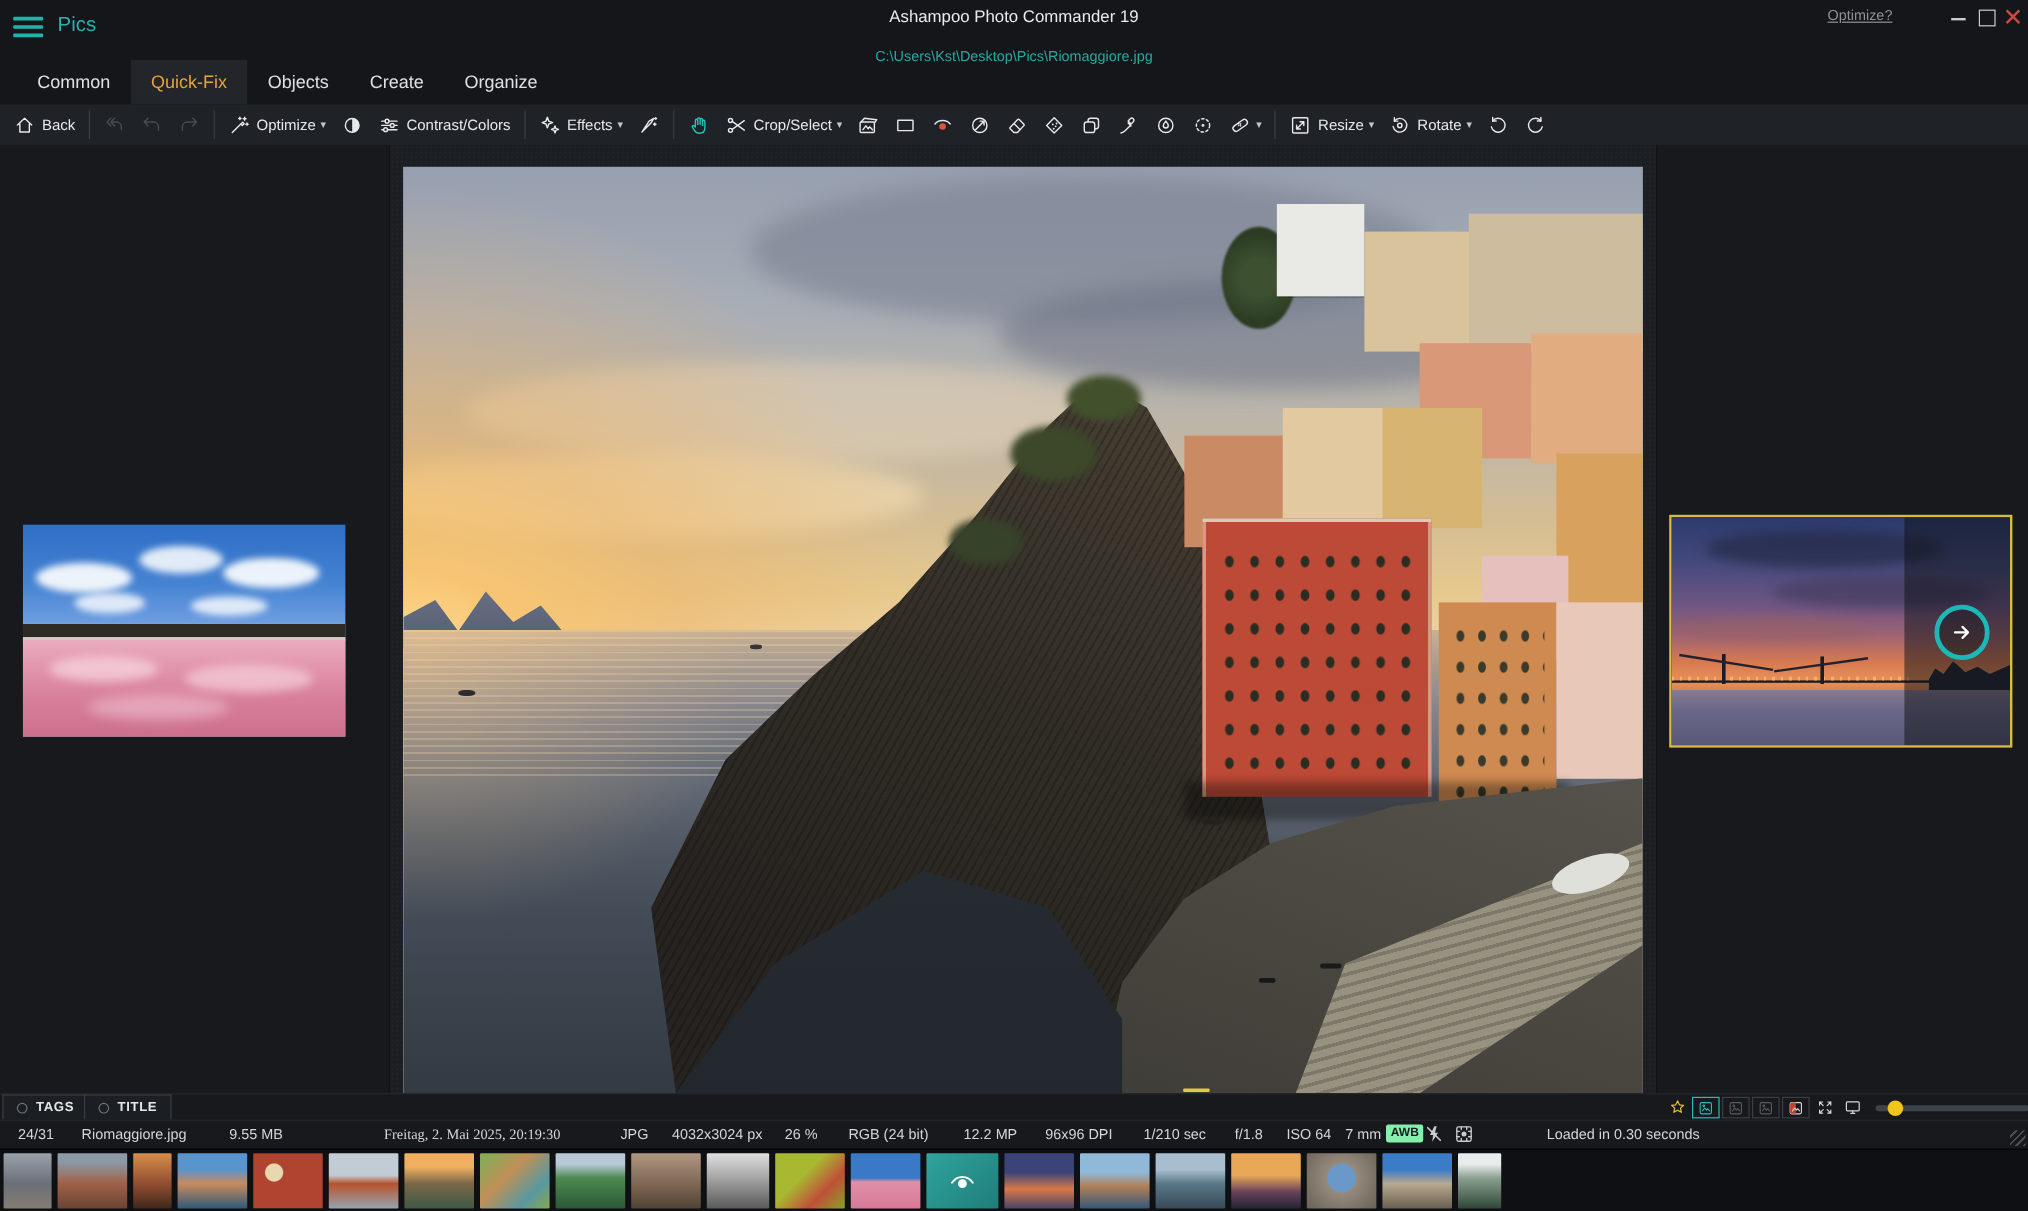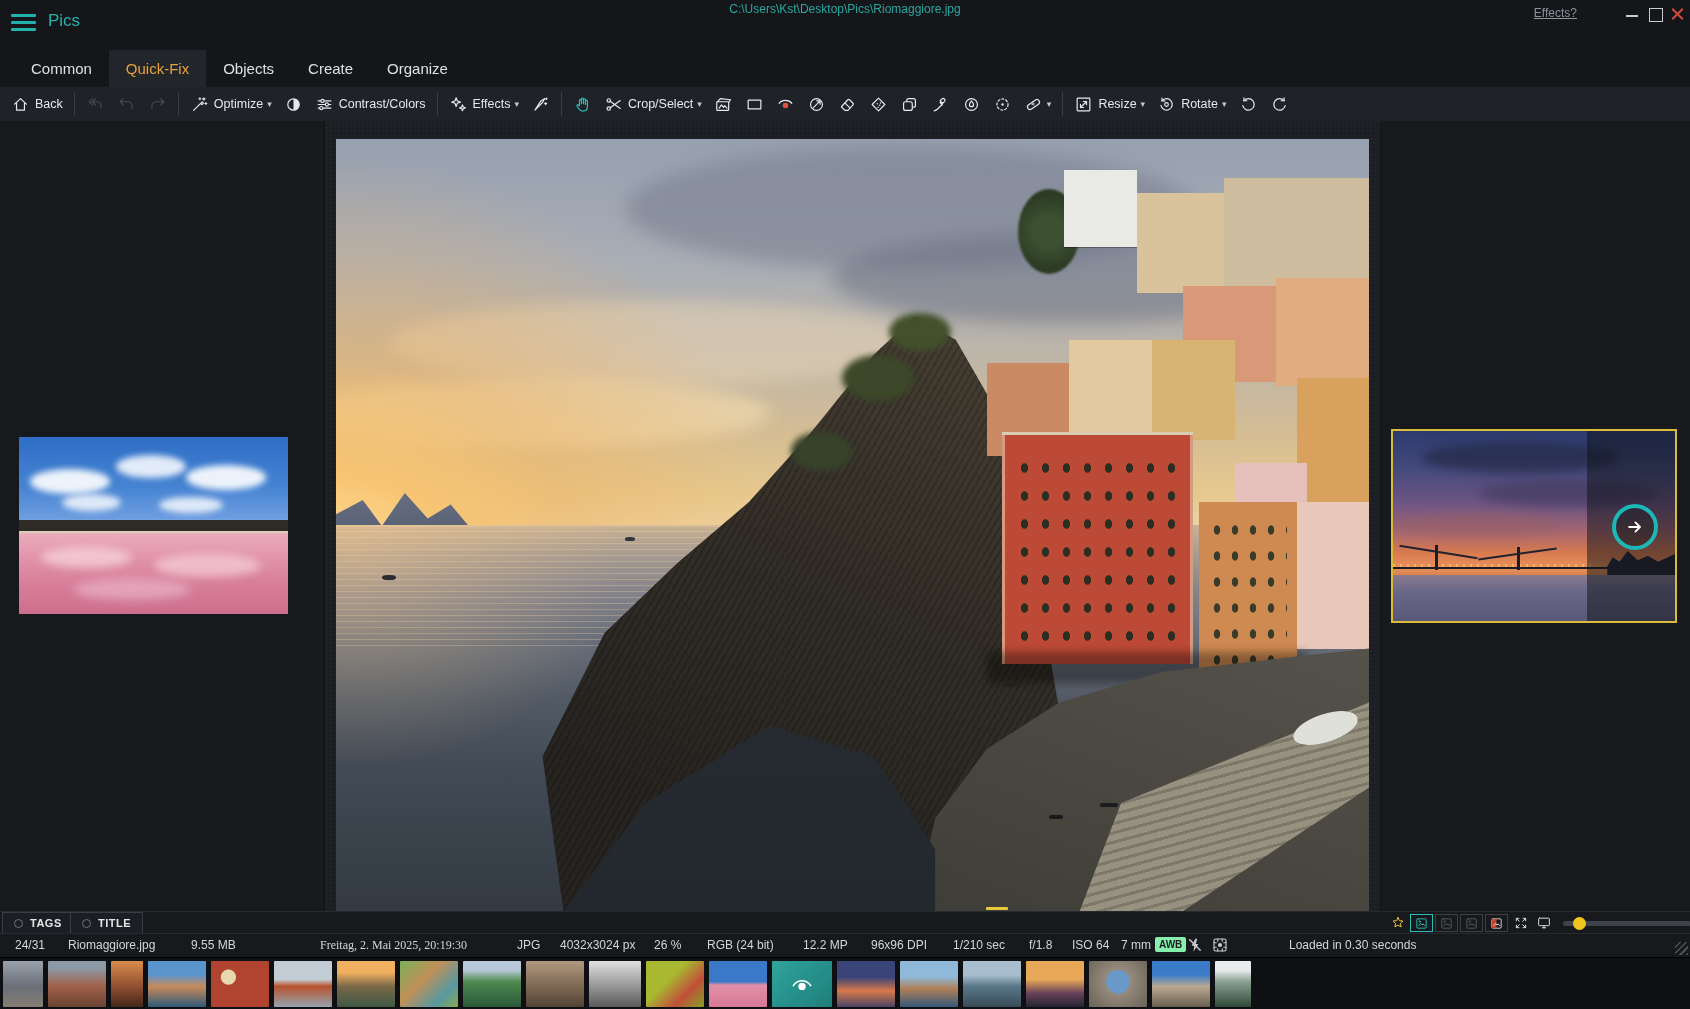--- a/index.html
+++ b/index.html
@@ -6,21 +6,21 @@
   html,body { width:1690px; height:1009px; overflow:hidden; background:#131518;
     font-family:"Liberation Sans", sans-serif; color:#e4e7ea; }
 
   
   .titlebar { position:relative; height:50px; background:#141619; }
   .hamburger { position:absolute; left:11px; top:14px; width:25px; cursor:pointer; }
   .hamburger span { display:block; height:2.5px; background:#21b2ac; margin-bottom:4.5px; border-radius:1px; }
   .menu-label { position:absolute; left:48px; top:11px; font-size:17px; color:#27b3ad; }
   .title-center { position:absolute; left:0; right:0; top:0; text-align:center; }
   .app-title { font-size:14px; color:#e8eaec; margin-top:5px; }
-  .file-path { font-size:12px; color:#2aa7a1; margin-top:2px; }
+  .file-path { font-size:12px; color:#2aa7a1; margin-top:19px; }
   .feedback { position:absolute; right:113px; top:6px; font-size:12px; color:#8d939b;
     text-decoration:underline; cursor:pointer; }
   .wbtn { position:absolute; top:6px; width:16px; height:16px; cursor:pointer; }
   .wbtn.min { right:50px; } .wbtn.min::after { content:""; position:absolute; left:2px; top:9px; width:12px; height:2px; background:#c9ccd1; }
   .wbtn.max { right:27px; } .wbtn.max::after { content:""; position:absolute; left:2px; top:2px; width:12px; height:12px; border:1.4px solid #c9ccd1; }
   .wbtn.close { right:5px; }
   .wbtn.close::before, .wbtn.close::after { content:""; position:absolute; left:1px; top:7px; width:15px; height:2px; background:#cf4a40; }
   .wbtn.close::before { transform:rotate(45deg); } .wbtn.close::after { transform:rotate(-45deg); }
 
   
@@ -87,23 +87,24 @@
 <body>
 
 <div class="titlebar">
   <div class="hamburger">
       <span></span>
       <span></span>
       <span></span>
     </div>
   <div class="menu-label">Pics</div>
   <div class="title-center">
+    <div class="app-title">Ashampoo Photo Commander 19</div>
     <div class="file-path">C:\Users\Kst\Desktop\Pics\Riomaggiore.jpg</div>
   </div>
-  <a class="feedback">Effects?</a>
+  <a class="feedback">Optimize?</a>
   <span class="wbtn min"></span>
   <span class="wbtn max"></span>
   <span class="wbtn close"></span>
 </div>
 
 <div class="tabbar" id="tabbar">
     <div class="tab">Common</div>
     <div class="tab active">Quick-Fix</div>
     <div class="tab">Objects</div>
     <div class="tab">Create</div>

